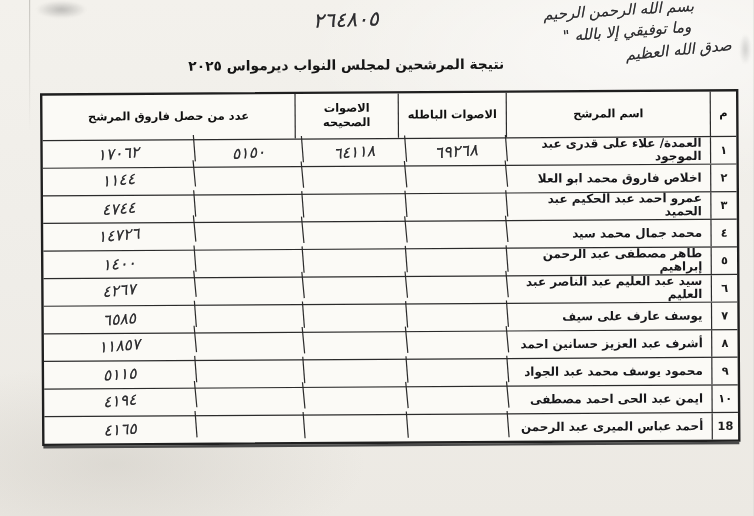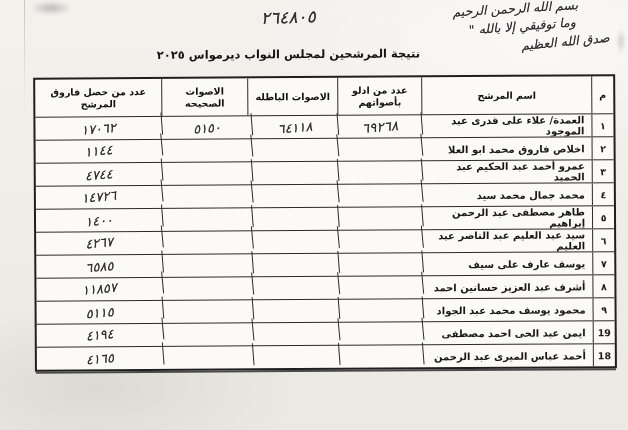--- a/index.html
+++ b/index.html
@@ -97,21 +97,20 @@
     </div>
 
     <div class="top-number hand">٢٦٤٨٠٥</div>
 
     <div class="doc-title">نتيجة المرشحين لمجلس النواب ديرمواس ٢٠٢٥</div>
 
     <div class="rtable">
       <div class="tr thead">
         <div class="cell th col-serial">م</div>
         <div class="cell th col-candidate">اسم المرشح</div>
-        <div class="cell th col-voted">عدد من ادلو بأصواتهم</div>
         <div class="cell th col-invalid">الاصوات الباطله</div>
         <div class="cell th col-valid">الاصوات الصحيحه</div>
         <div class="cell th col-obtained">عدد من حصل فاروق المرشح</div>
       </div>
       <div class="tbody">
           <div class="tr">
     <div class="cell td col-serial">١</div>
     <div class="cell td col-candidate">العمدة/ علاء على قدرى عبد الموجود</div>
     <div class="cell td col-voted hand">٦٩٢٦٨</div>
     <div class="cell td col-valid hand">٦٤١١٨</div>
@@ -176,21 +175,21 @@
   </div>
           <div class="tr">
     <div class="cell td col-serial">٩</div>
     <div class="cell td col-candidate">محمود يوسف محمد عبد الجواد</div>
     <div class="cell td col-voted hand"></div>
     <div class="cell td col-valid hand"></div>
     <div class="cell td col-invalid hand"></div>
     <div class="cell td col-obtained hand">٥١١٥</div>
   </div>
           <div class="tr">
-    <div class="cell td col-serial">19</div>
+    <div class="cell td col-serial">١٠</div>
     <div class="cell td col-candidate">ايمن عبد الحى احمد مصطفى</div>
     <div class="cell td col-voted hand"></div>
     <div class="cell td col-valid hand"></div>
     <div class="cell td col-invalid hand"></div>
     <div class="cell td col-obtained hand">٤١٩٤</div>
   </div>
           <div class="tr">
     <div class="cell td col-serial">18</div>
     <div class="cell td col-candidate">أحمد عباس الميرى عبد الرحمن</div>
     <div class="cell td col-voted hand"></div>

